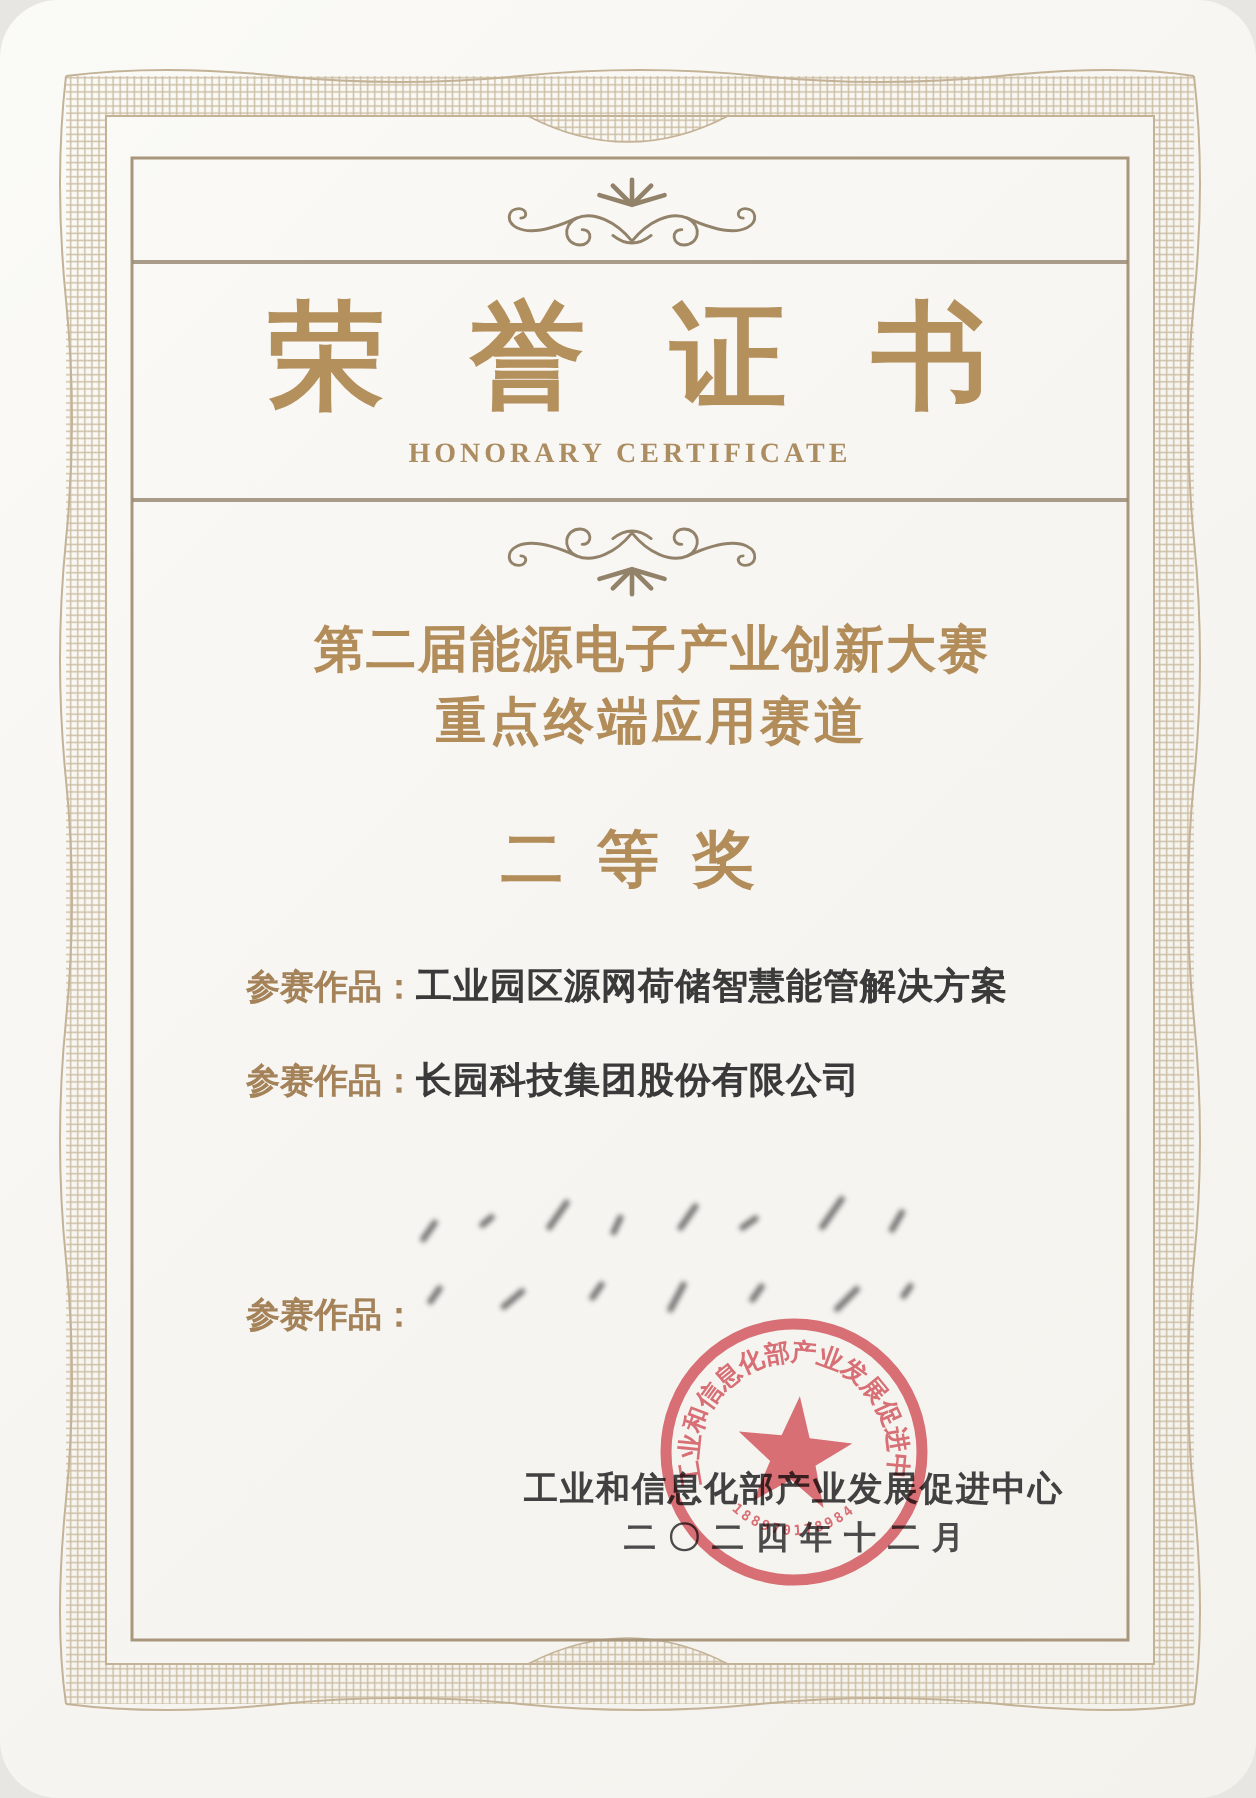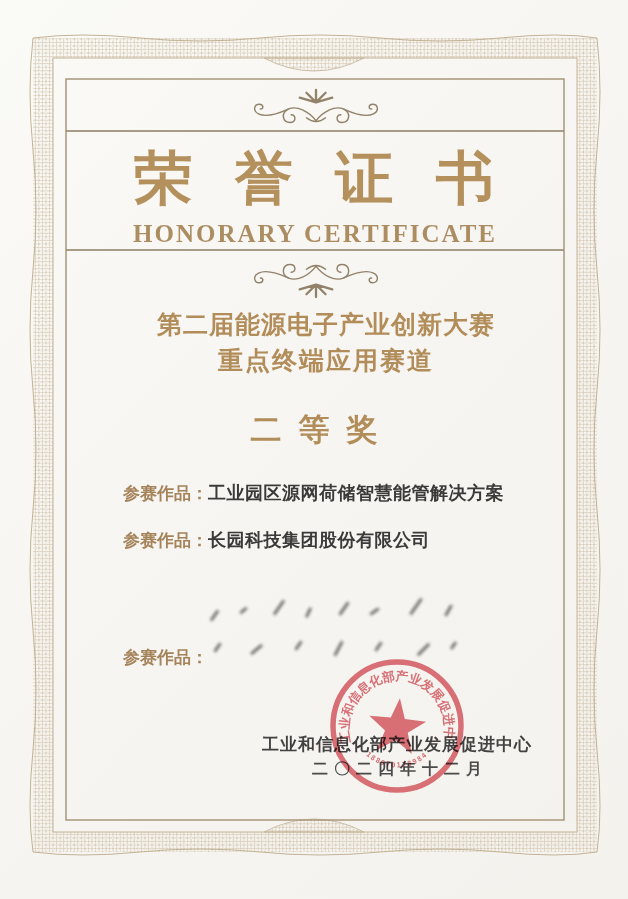--- a/index.html
+++ b/index.html
@@ -1,31 +1,32 @@
 <!DOCTYPE html>
 <html><head>
 <meta charset="utf-8">
 <style>
   html,body{margin:0;padding:0;background:#e8e6e2;}
   #page{
     position:relative;width:628px;height:899px;overflow:hidden;
     background:linear-gradient(135deg,#fafaf7 0%,#f7f5f1 50%,#f4f2ed 100%);
     font-family:"Liberation Serif","DejaVu Serif",serif;
+    border-radius:29px;
   }
   svg{display:block;}
   #border-svg{position:absolute;left:0;top:0;}
   .divider{position:absolute;left:66px;width:498px;height:2px;background:#9a8b74;opacity:.85;}
   #divider-top{top:130px;}
   #divider-bottom{top:249px;}
   .ornament{position:absolute;left:246px;width:140px;height:46px;}
   #ornament-top{top:88px;}
   #ornament-bottom{top:253px;transform:scaleY(-1);}
   .center-line{position:absolute;left:0;width:628px;text-align:center;white-space:nowrap;}
   #title-cn{top:140px;font-size:58px;font-weight:bold;color:#b4905d;letter-spacing:14px;text-indent:14px;}
-  #title-en{top:220px;font-size:25px;font-weight:600;color:#ac8d62;letter-spacing:2px;text-indent:2px;}
+  #title-en{top:220px;font-size:14px;font-weight:600;color:#ac8d62;letter-spacing:2px;text-indent:2px;}
   #comp-line1{top:308px;left:12px;font-size:25px;font-weight:bold;color:#b28d5a;letter-spacing:1px;}
   #comp-line2{top:344px;left:12px;font-size:25px;font-weight:bold;color:#b28d5a;letter-spacing:2px;}
   #award{top:394px;font-size:31px;font-weight:bold;color:#b28d5a;letter-spacing:17px;text-indent:17px;margin-top:15px;}
   .field-row{position:absolute;left:123px;white-space:nowrap;margin-top:24px;}
   .field-label{font-size:17px;font-weight:bold;color:#a5835a;}
   .field-value{font-size:18px;font-weight:bold;color:#3a3a3a;letter-spacing:.5px;}
   #row-work{top:457px;}
   #row-unit{top:504px;}
   #row-people{top:622px;}
   #redacted{position:absolute;left:202px;top:600px;width:270px;height:64px;}

